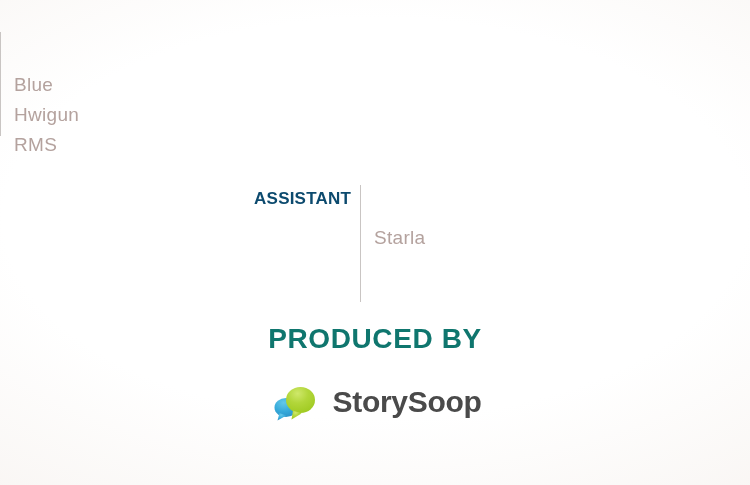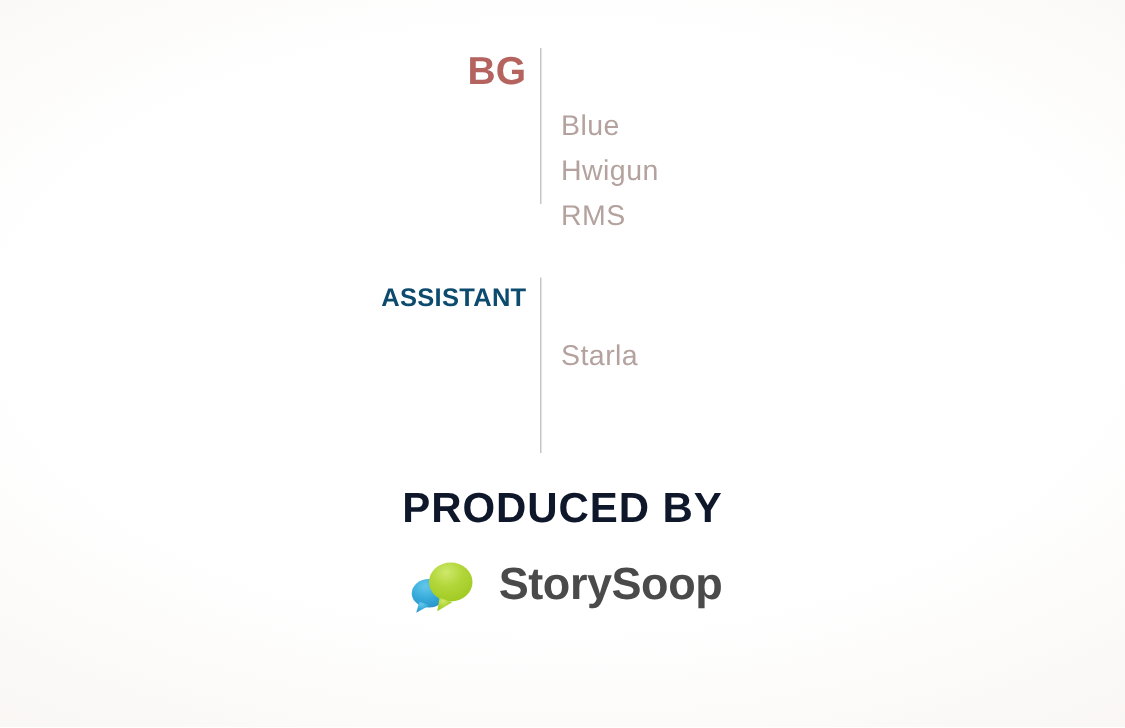--- a/index.html
+++ b/index.html
@@ -96,27 +96,27 @@
     position: absolute;
     left: 0;
     top: 323px;
     width: 750px;
     text-align: center;
   }
 
   #produced-by-label {
     font-size: 28px;
     font-weight: bold;
-    color: #0f172a;
+    color: #0f766e;
     letter-spacing: 0.6px;
     line-height: 32px;
   }
 
   #brand-lockup {
-    margin-top: 16px;
+    margin-top: 28px;
     display: inline-flex;
     align-items: center;
     gap: 10px;
   }
 
   #brand-logo-icon {
     width: 54px;
     height: 38px;
     display: block;
   }
@@ -132,21 +132,20 @@
 </head>
 <body>
 
 <div id="stage">
 
   <div id="paper-texture"></div>
 
   <div id="credits">
 
     <div class="credit-group" id="group-bg">
-      <div class="credit-role role-bg">BG</div>
       <div class="credit-divider"></div>
       <div class="credit-names">
         <div class="credit-name">Blue</div>
         <div class="credit-name">Hwigun</div>
         <div class="credit-name">RMS</div>
       </div>
     </div>
 
     <div class="credit-group" id="group-assistant">
       <div class="credit-role role-assistant">ASSISTANT</div>

